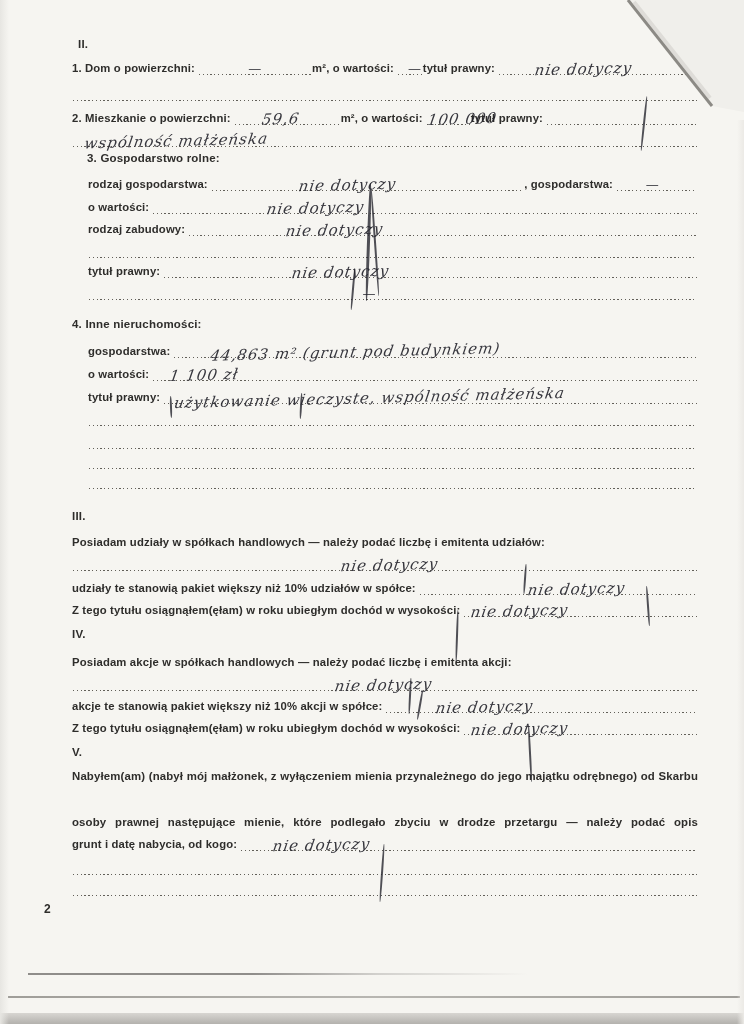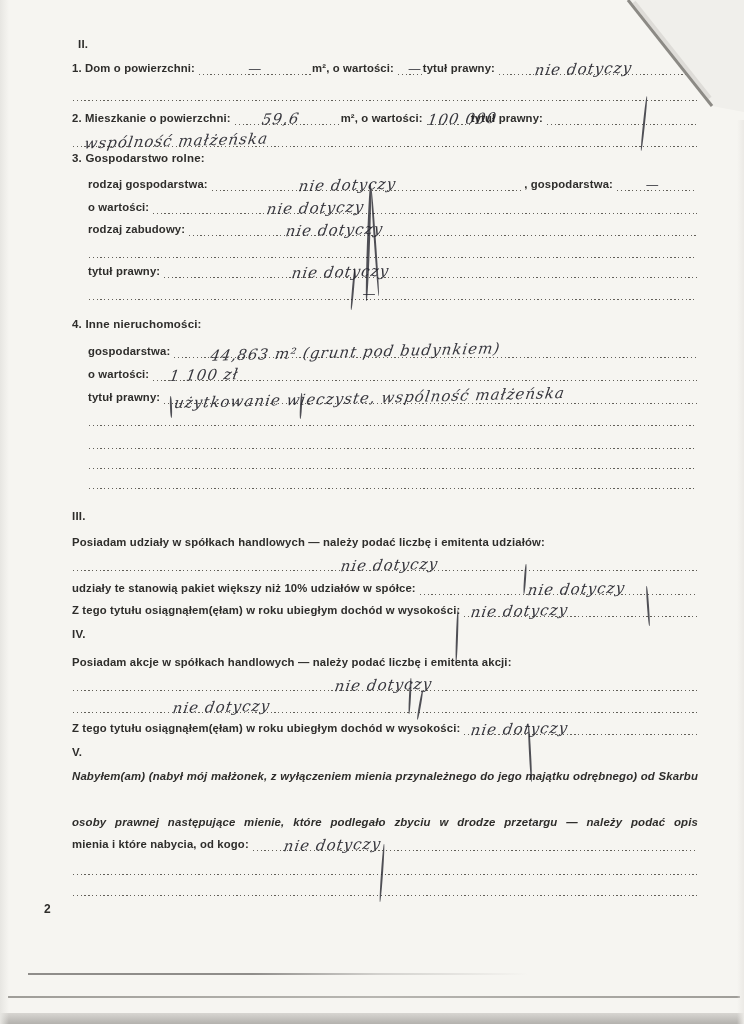--- a/index.html
+++ b/index.html
@@ -40,21 +40,21 @@
   .hw.big{font-size:15px;}
   .hw.dash{font-size:13px;letter-spacing:0;transform:none;font-style:normal;bottom:-1px;}
   
   .ink{position:absolute;width:2px;background:#26262e;opacity:.8;border-radius:45%;}
   
   .hd{position:absolute;font-size:11.5px;font-weight:700;letter-spacing:.2px;}
   
   .par{
     position:absolute;left:72px;right:46px;height:16px;
     font-size:11.4px;font-weight:700;letter-spacing:.15px;
-    text-align:justify;text-align-last:justify;white-space:normal;font-style:italic;
+    text-align:justify;text-align-last:justify;white-space:normal;
   }
   
   .pagenum{position:absolute;left:44px;top:902px;font-size:12px;font-weight:700;}
   
   .corner-svg{position:absolute;top:0;right:0;}
   .scanline1{position:absolute;left:28px;top:973px;width:500px;height:2px;
     background:linear-gradient(90deg,#8f8d8a 0%,#8f8d8a 45%,rgba(143,141,138,.35) 70%,rgba(143,141,138,0) 100%);}
   .scanline2{position:absolute;left:8px;top:996px;width:732px;height:2px;
     background:linear-gradient(90deg,rgba(150,148,143,.9),rgba(150,148,143,.65) 50%,rgba(150,148,143,.9));}
   .bottomband{position:absolute;left:0;top:1013px;width:744px;height:11px;
@@ -100,21 +100,21 @@
     </span>
     <span class="lbl">tytuł prawny:</span>
     <span class="dots d-fix150"></span>
   </div>
   <div class="line" style="top:130px">
     <span class="dots">
       <span class="hw big" style="left:2%">wspólność małżeńska</span>
     </span>
   </div>
 
-  <div class="hd" style="left:72px;top:152px">3. Gospodarstwo rolne:</div>
+  <div class="hd" style="left:87px;top:152px">3. Gospodarstwo rolne:</div>
   <div class="line indent" style="top:174px">
     <span class="lbl">rodzaj gospodarstwa:</span>
     <span class="dots">
       <span class="hw big" style="left:28%">nie dotyczy</span>
     </span>
     <span class="lbl">, gospodarstwa:</span>
     <span class="dots d-fix80">
       <span class="hw dash" style="left:36%">—</span>
     </span>
   </div>
@@ -202,36 +202,37 @@
   <div class="hd" style="left:72px;top:628px">IV.</div>
   <div class="line" style="top:652px">
     <span class="lbl">Posiadam akcje w spółkach handlowych — należy podać liczbę i emitenta akcji:</span>
   </div>
   <div class="line" style="top:674px">
     <span class="dots">
       <span class="hw big" style="left:42%">nie dotyczy</span>
     </span>
   </div>
   <div class="line" style="top:696px">
+    <span class="lbl">akcje te stanowią pakiet większy niż 10% akcji w spółce:</span>
     <span class="dots">
       <span class="hw big" style="left:16%">nie dotyczy</span>
     </span>
   </div>
   <div class="line" style="top:718px">
     <span class="lbl">Z tego tytułu osiągnąłem(ęłam) w roku ubiegłym dochód w wysokości:</span>
     <span class="dots">
       <span class="hw big" style="left:3%">nie dotyczy</span>
     </span>
   </div>
 
   <div class="hd" style="left:72px;top:746px">V.</div>
   <div class="par" style="top:770px">Nabyłem(am) (nabył mój małżonek, z wyłączeniem mienia przynależnego do jego majątku odrębnego) od Skarbu</div>
   <div class="par" style="top:816px">osoby prawnej następujące mienie, które podlegało zbyciu w drodze przetargu — należy podać opis</div>
   <div class="line" style="top:834px">
-    <span class="lbl">mienia i które nabycia, od kogo:</span>
+    <span class="lbl">grunt i datę nabycia, od kogo:</span>
     <span class="dots">
       <span class="hw big" style="left:7%">nie dotyczy</span>
     </span>
   </div>
   <div class="line" style="top:858px">
       <span class="dots"></span>
     </div>
   <div class="line" style="top:879px">
       <span class="dots"></span>
     </div>

